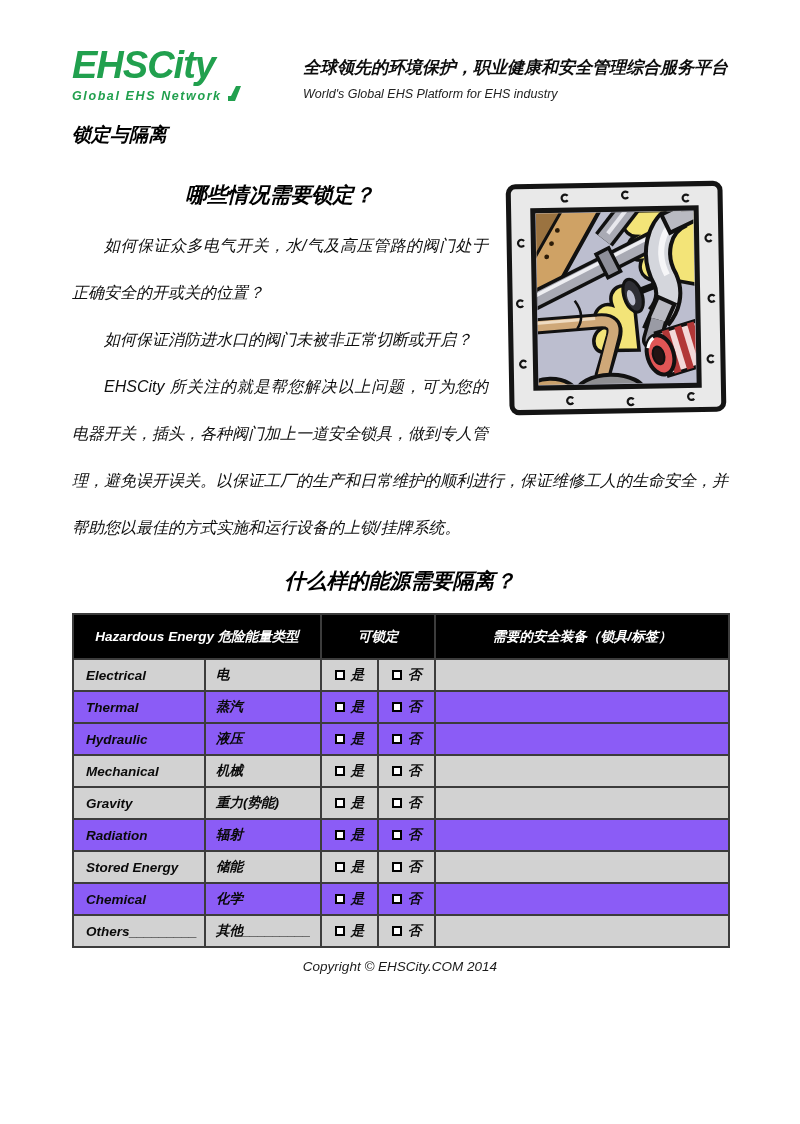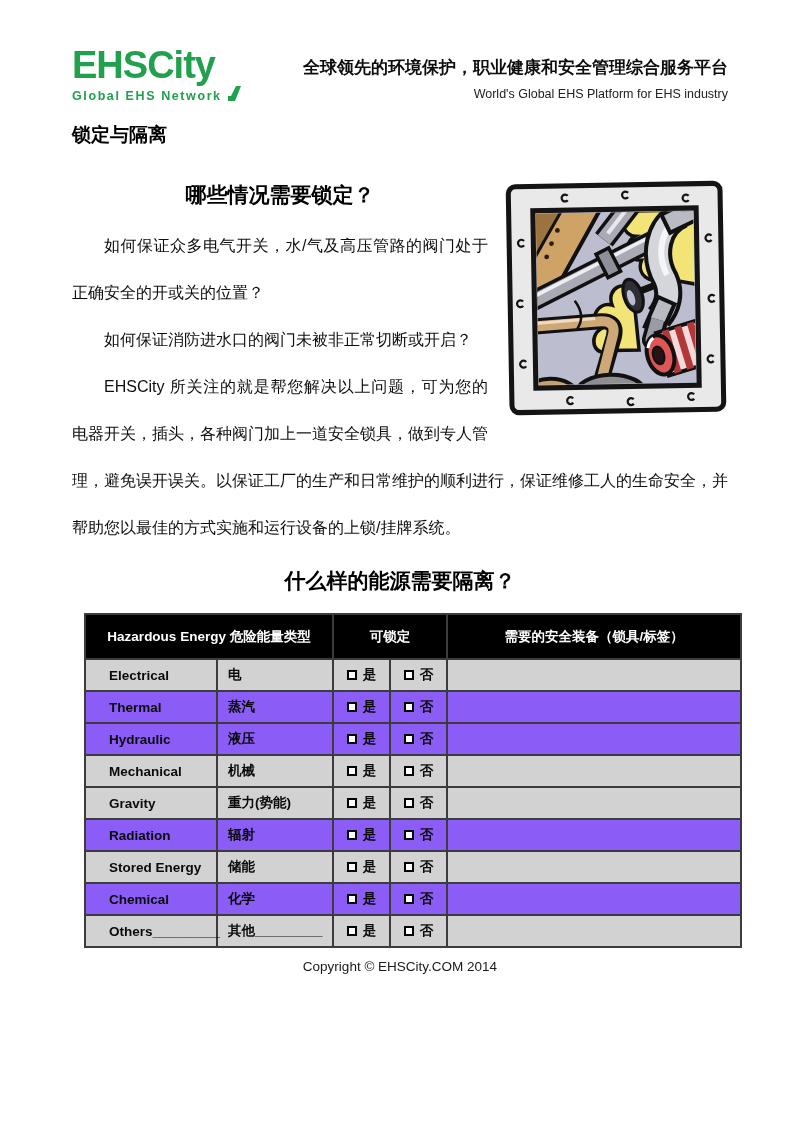--- a/index.html
+++ b/index.html
@@ -3,36 +3,36 @@
 <meta charset="utf-8">
 <style>
   * { box-sizing: border-box; margin: 0; padding: 0; }
   html,body { background:#fff; }
   body {
     width: 800px; height: 1124px;
     font-family: "Liberation Sans", "DejaVu Sans", sans-serif;
     color: #111;
     overflow: hidden;
   }
-  .page { width: 800px; height: 1124px; padding: 46px 72px 0 72px; position: relative; }
+  .page { width: 800px; height: 1124px; padding: 46px 72px 0 72px; position: relative; font-style: italic; }
 
   
   .hdr { display: flex; justify-content: space-between; align-items: flex-start; }
   .logo-name {
     font-size: 38px; font-weight: 800; letter-spacing: -1px;
     line-height: 1.0; color: #21A04E;
   }
   .logo-sub {
     display: flex; align-items: center; gap: 4px; margin-top: 2px;
   }
   .logo-sub-text {
     font-size: 12.5px; font-weight: bold; letter-spacing: 1.6px; color: #21A04E;
   }
   .logo-mark { display:inline-block; }
-  .taglines { text-align: right; padding-top: 10px; }
+  .taglines { padding-top: 10px; }
   .tagline-zh { font-size: 17px; font-weight: bold; color: #0d0d0d; }
   .tagline-en { font-size: 12.5px; color: #222; margin-top: 8px; }
 
   
   .doc-title { font-size: 19px; font-weight: bold; margin-top: 16px; color:#000; }
   .sec-heading { font-size: 21px; font-weight: bold; color:#000; margin: 0; text-align: center; }
 
   
   .s1 { margin-top: 33px; }
   .illus {
@@ -40,28 +40,28 @@
     margin: -4px 0 8px 16px;
   }
   .paras { margin-top: 13px; }
   .paras p {
     font-size: 16px; line-height: 47px; text-indent: 2em;
     text-align: justify; color: #0e0e0e;
   }
 
   
   .s2 { margin-top: 16px; clear: left; }
-  .energy-table { border-collapse: collapse; width: 656px; margin-top: 18px; table-layout: fixed; margin-left: 12px; }
+  .energy-table { border-collapse: collapse; width: 656px; margin-top: 18px; table-layout: fixed; }
   .energy-table th, .energy-table td { border: 2px solid #3c3c3c; }
   .energy-table thead th {
     background: #000; color: #fff; font-size: 13.5px; font-weight: bold;
     height: 45px; text-align: center;
   }
   .energy-table td { height: 32px; font-size: 13.5px; font-weight: bold; color:#0a0a0a; }
-  .c-en  { padding-left: 23px; }
+  .c-en  { padding-left: 12px; }
   .c-zh  { padding-left: 10px; }
   .c-yes, .c-no { text-align: center; }
   .row-gray  td { background: #d2d2d2; }
   .row-white td { background: #8b5cf6; }
   .cb {
     display: inline-block; width: 10px; height: 10px;
     border: 2px solid #000; background: #fff;
     margin-right: 6px; vertical-align: -1px;
   }
 

